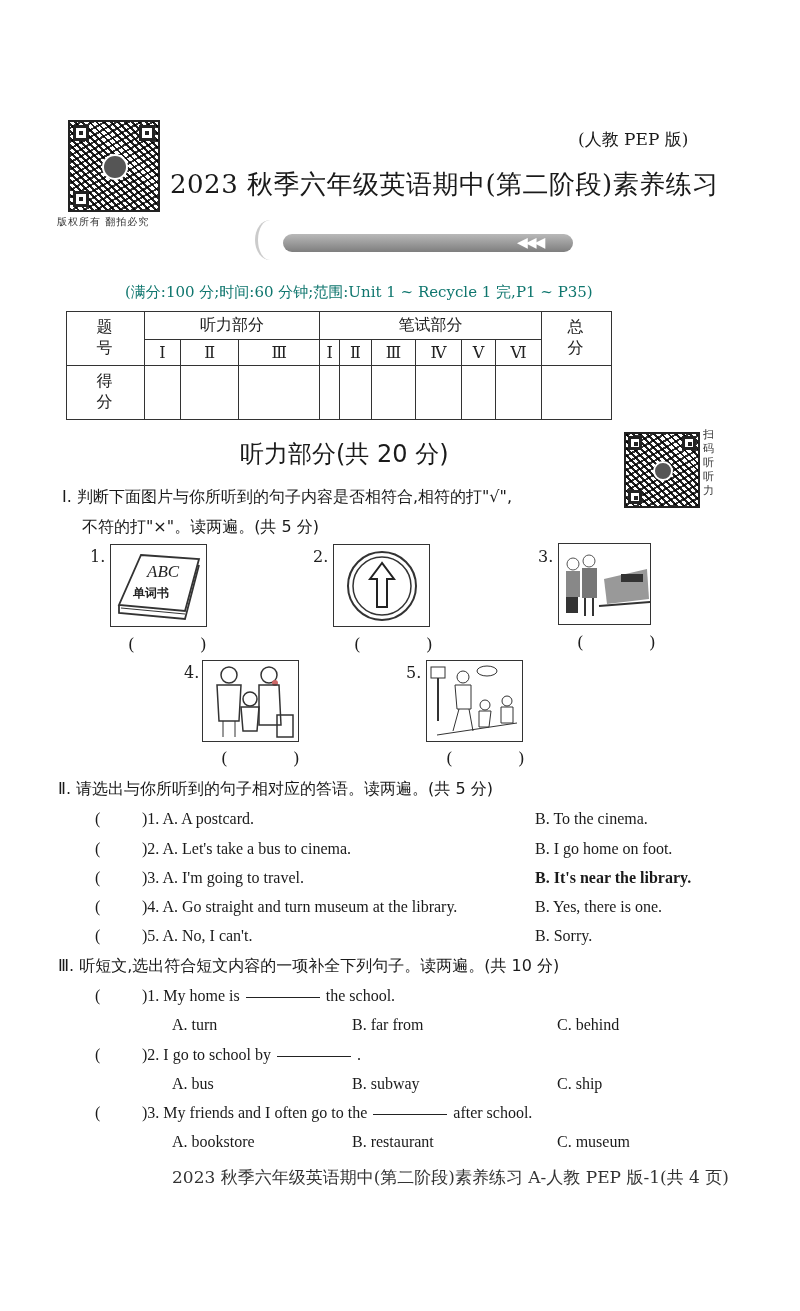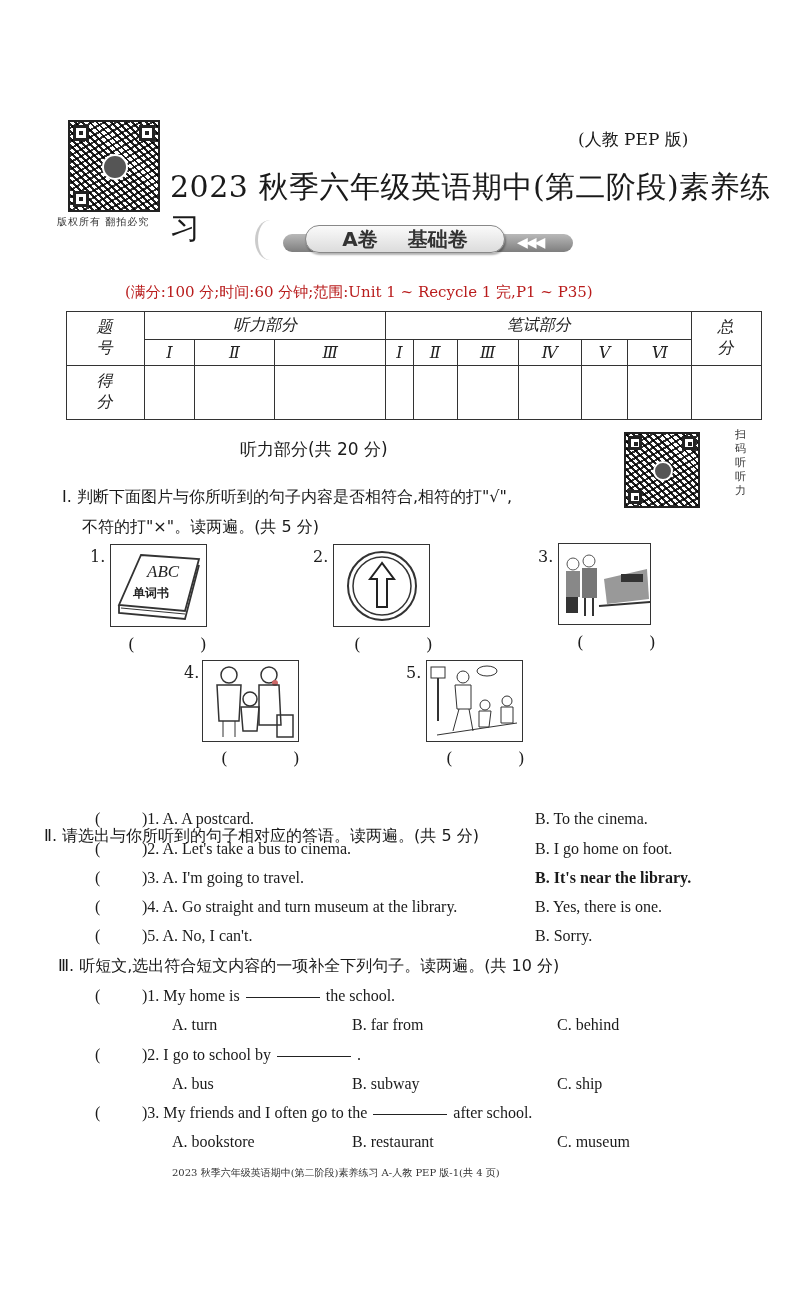--- a/index.html
+++ b/index.html
@@ -31,21 +31,21 @@
     position: absolute; border-radius: 50%; background: #555; border: 2px solid #fff;
   }
 
   .copyright {
     position: absolute; left: 57px; top: 215px; font-size: 10px; color: #333; letter-spacing: 1px;
   }
   .edition {
     position: absolute; left: 578px; top: 128px; font-size: 17px; color: #1a1a1a;
   }
   .main-title {
-    position: absolute; left: 170px; top: 167px; font-size: 30px; color: #1a1a1a; letter-spacing: 0.5px;
+    position: absolute; left: 170px; top: 167px; font-size: 26px; color: #1a1a1a; letter-spacing: 0.5px;
   }
 
   
   .banner {
     position: absolute; left: 255px; top: 220px; width: 320px; height: 40px;
   }
   .banner .bar {
     position: absolute; left: 28px; top: 14px; width: 290px; height: 18px;
     background: linear-gradient(#b9b9b9, #7e7e7e); border-radius: 9px;
   }
@@ -59,40 +59,40 @@
   .banner .arrows {
     position: absolute; left: 262px; top: 14px; font-size: 14px; color: #fff; letter-spacing: -2px;
     font-family: "DejaVu Sans", sans-serif;
   }
   .banner .swirl {
     position: absolute; left: 0; top: 0; width: 30px; height: 40px;
     border-left: 3px solid #aaa; border-radius: 50% 0 0 50%; opacity: 0.6;
   }
 
   .exam-info {
-    position: absolute; left: 125px; top: 283px; font-size: 15px; color: #b91c1c;
+    position: absolute; left: 125px; top: 283px; font-size: 15px; color: #0f766e;
   }
 
   
   table.score {
-    position: absolute; left: 66px; top: 311px; width: 696px; height: 109px;
-    border-collapse: collapse; font-size: 16px; font-style: italic;
+    position: absolute; left: 66px; top: 311px; width: 546px; height: 109px;
+    border-collapse: collapse; font-size: 16px;
   }
   table.score td {
     border: 1.5px solid #333; text-align: center; vertical-align: middle; color: #222;
   }
   table.score .hdr-label { width: 78px; letter-spacing: 14px; padding-left: 12px; }
   table.score .total { width: 70px; letter-spacing: 14px; padding-left: 12px; }
 
   .section-title {
-    position: absolute; left: 240px; top: 438px; font-size: 17px; color: #1a1a1a;
+    position: absolute; left: 240px; top: 438px; font-size: 24px; color: #1a1a1a;
     font-family: "DejaVu Sans", sans-serif;
   }
   .scan-label {
-    position: absolute; left: 735px; top: 428px; width: 14px; font-size: 11px; line-height: 14px; color: #333; font-family: Liberation Mono, monospace;
+    position: absolute; left: 703px; top: 428px; width: 14px; font-size: 11px; line-height: 14px; color: #333; font-family: Liberation Mono, monospace;
   }
 
   .q-heading {
     position: absolute; font-size: 16px; color: #1a1a1a; font-family: "DejaVu Sans", sans-serif; line-height: 30px;
   }
 
   
   .pic-num { position: absolute; font-size: 16px; }
   .pic {
     position: absolute; border: 1.5px solid #333; background: #fff; overflow: hidden;
@@ -100,44 +100,40 @@
   .paren { position: absolute; font-size: 17px; letter-spacing: 30px; }
 
   
   .line {
     position: absolute; font-size: 16px; color: #1a1a1a; white-space: nowrap;
     font-family: "Liberation Serif", serif;
   }
   .blank { display: inline-block; width: 74px; border-bottom: 1px solid #222; margin: 0 6px; transform: translateY(-3px); }
 
   .footer {
-    position: absolute; left: 172px; top: 1166px; font-size: 10px; color: #333;
+    position: absolute; left: 172px; top: 1166px; font-size: 17px; color: #333;
   }
 </style>
 </head>
 <body>
 
 <div class="qr" style="left:68px;top:120px;width:92px;height:92px;">
   <div class="finder" style="left:3px;top:3px;"></div>
   <div class="finder" style="right:3px;top:3px;"></div>
   <div class="finder" style="left:3px;bottom:3px;"></div>
   <div class="center-logo" style="left:32px;top:32px;width:26px;height:26px;"></div>
 </div>
 <div class="copyright">版权所有 翻拍必究</div>
 
 <div class="edition">(人教 PEP 版)</div>
 <div class="main-title">2023 秋季六年级英语期中(第二阶段)素养练习</div>
 
 <div class="banner">
   <div class="swirl"></div>
   <div class="bar"></div>
-  <div class="pill">
-    <span>A卷</span>
-    <span>基础卷</span>
-  </div>
   <div class="arrows">◀◀◀</div>
 </div>
 
 <div class="exam-info">(满分:100 分;时间:60 分钟;范围:Unit 1 ~ Recycle 1 完,P1 ~ P35)</div>
 
 <table class="score">
   <tbody>
       <tr>
     <td rowspan="2" class="hdr-label">题 号</td>
     <td colspan="3">听力部分</td>
@@ -253,21 +249,21 @@
     <ellipse cx="60" cy="10" rx="10" ry="5" fill="none" stroke="#333"></ellipse>
     <circle cx="58" cy="44" r="5" fill="none" stroke="#333"></circle>
     <path d="M52 50 L64 50 L62 66 L52 66 Z" fill="none" stroke="#333"></path>
     <circle cx="80" cy="40" r="5" fill="none" stroke="#333"></circle>
     <path d="M74 46 L86 46 L86 62 L74 62 Z" fill="none" stroke="#333"></path>
     <line x1="10" y1="74" x2="90" y2="62" stroke="#333"></line>
   </svg>
 </div>
 <div class="paren" style="left:446px;top:748px;">(    )</div>
 
-<div class="q-heading" style="left:44px;top:774px;margin-top:47px;">Ⅱ. 请选出与你所听到的句子相对应的答语。读两遍。(共 5 分)</div>
+<div class="q-heading" style="left:58px;top:774px;">Ⅱ. 请选出与你所听到的句子相对应的答语。读两遍。(共 5 分)</div>
 
 <div>
   <div class="line" style="left:95px;top:810px;">(</div>
   <div class="line" style="left:142px;top:810px;">
     <span>)1.</span>
     <span>A. A postcard.</span>
   </div>
   <div class="line" style="left:535px;top:810px;">B. To the cinema.</div>
 </div>
 <div>

